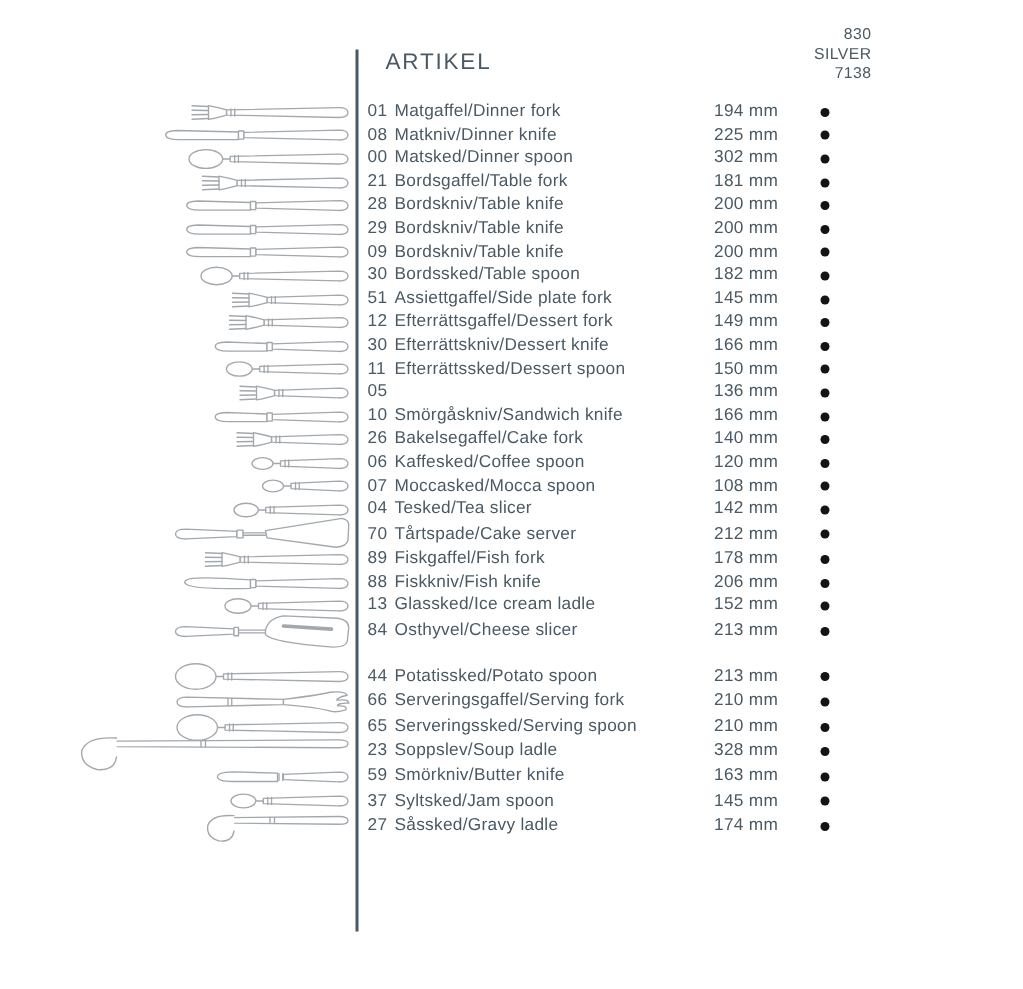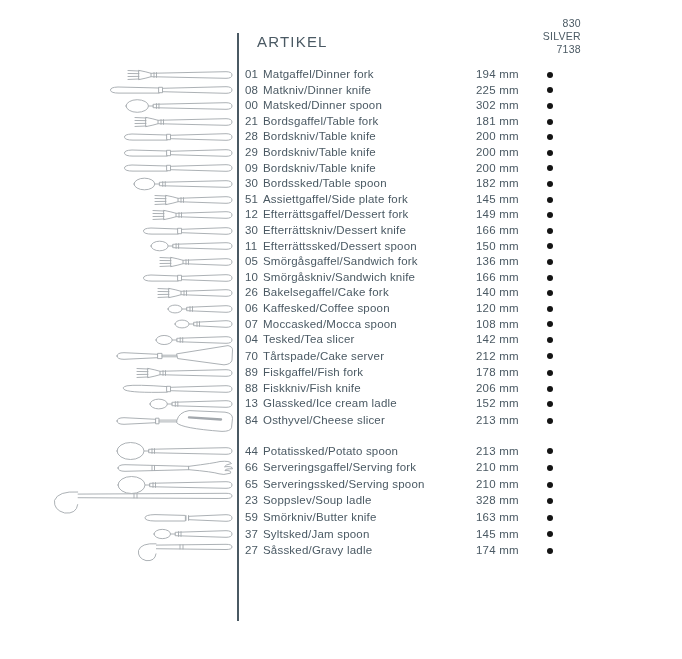--- a/index.html
+++ b/index.html
@@ -233,21 +233,20 @@
           <path d="M25 7.3 L68 5.7 Q74 5.7 74 9 Q74 12.3 68 12.3 L25 10.7 Z" fill="#fff" stroke="#a3a8ad" stroke-width="0.9" stroke-linejoin="round" stroke-linecap="round"></path>
           <path d="M28 6.6 L28 11.4 M30.5 6.6 L30.5 11.4" fill="none" stroke="#a3a8ad" stroke-width="0.9" stroke-linejoin="round" stroke-linecap="round"></path>
           <path d="M13 4.4 Q21 6 25 7.3 L25 10.7 Q21 12 13 13.6 Z" fill="#fff" stroke="#a3a8ad" stroke-width="0.9" stroke-linejoin="round" stroke-linecap="round"></path>
           <path d="M2 4.52 L13 5" fill="none" stroke="#a3a8ad" stroke-width="0.9" stroke-linejoin="round" stroke-linecap="round"></path>
           <path d="M2 7.4879999999999995 L13 7.65" fill="none" stroke="#a3a8ad" stroke-width="0.9" stroke-linejoin="round" stroke-linecap="round"></path>
           <path d="M2 10.512 L13 10.35" fill="none" stroke="#a3a8ad" stroke-width="0.9" stroke-linejoin="round" stroke-linecap="round"></path>
           <path d="M2 13.48 L13 13" fill="none" stroke="#a3a8ad" stroke-width="0.9" stroke-linejoin="round" stroke-linecap="round"></path>
         </svg>
       </span>
       <span class="cell-code">05</span>
-      <span class="cell-name">Smörgåsgaffel/Sandwich fork</span>
       <span class="cell-size">136 mm</span>
       <span class="cell-dot" style="background: rgb(20, 20, 20);"></span>
     </div>
     <div class="row">
       <span class="cell-illu">
         <svg width="91" height="18" viewBox="0 0 91 18" xmlns="http://www.w3.org/2000/svg">
           <path d="M39.5 7.3 L84 5.7 Q90 5.7 90 9 Q90 12.3 84 12.3 L39.5 10.7 Z" fill="#fff" stroke="#a3a8ad" stroke-width="0.9" stroke-linejoin="round" stroke-linecap="round"></path>
           <path d="M36 7 L9 6 Q1 6.3 1.5 9.3 Q2 12.1 10 12.1 L36 12.1 Z" fill="#fff" stroke="#a3a8ad" stroke-width="0.9" stroke-linejoin="round" stroke-linecap="round"></path>
           <path d="M36 6.3 L39.5 6.3 L39.5 11.7 L36 11.7 Z" fill="#fff" stroke="#a3a8ad" stroke-width="0.9" stroke-linejoin="round" stroke-linecap="round"></path>
         </svg>

